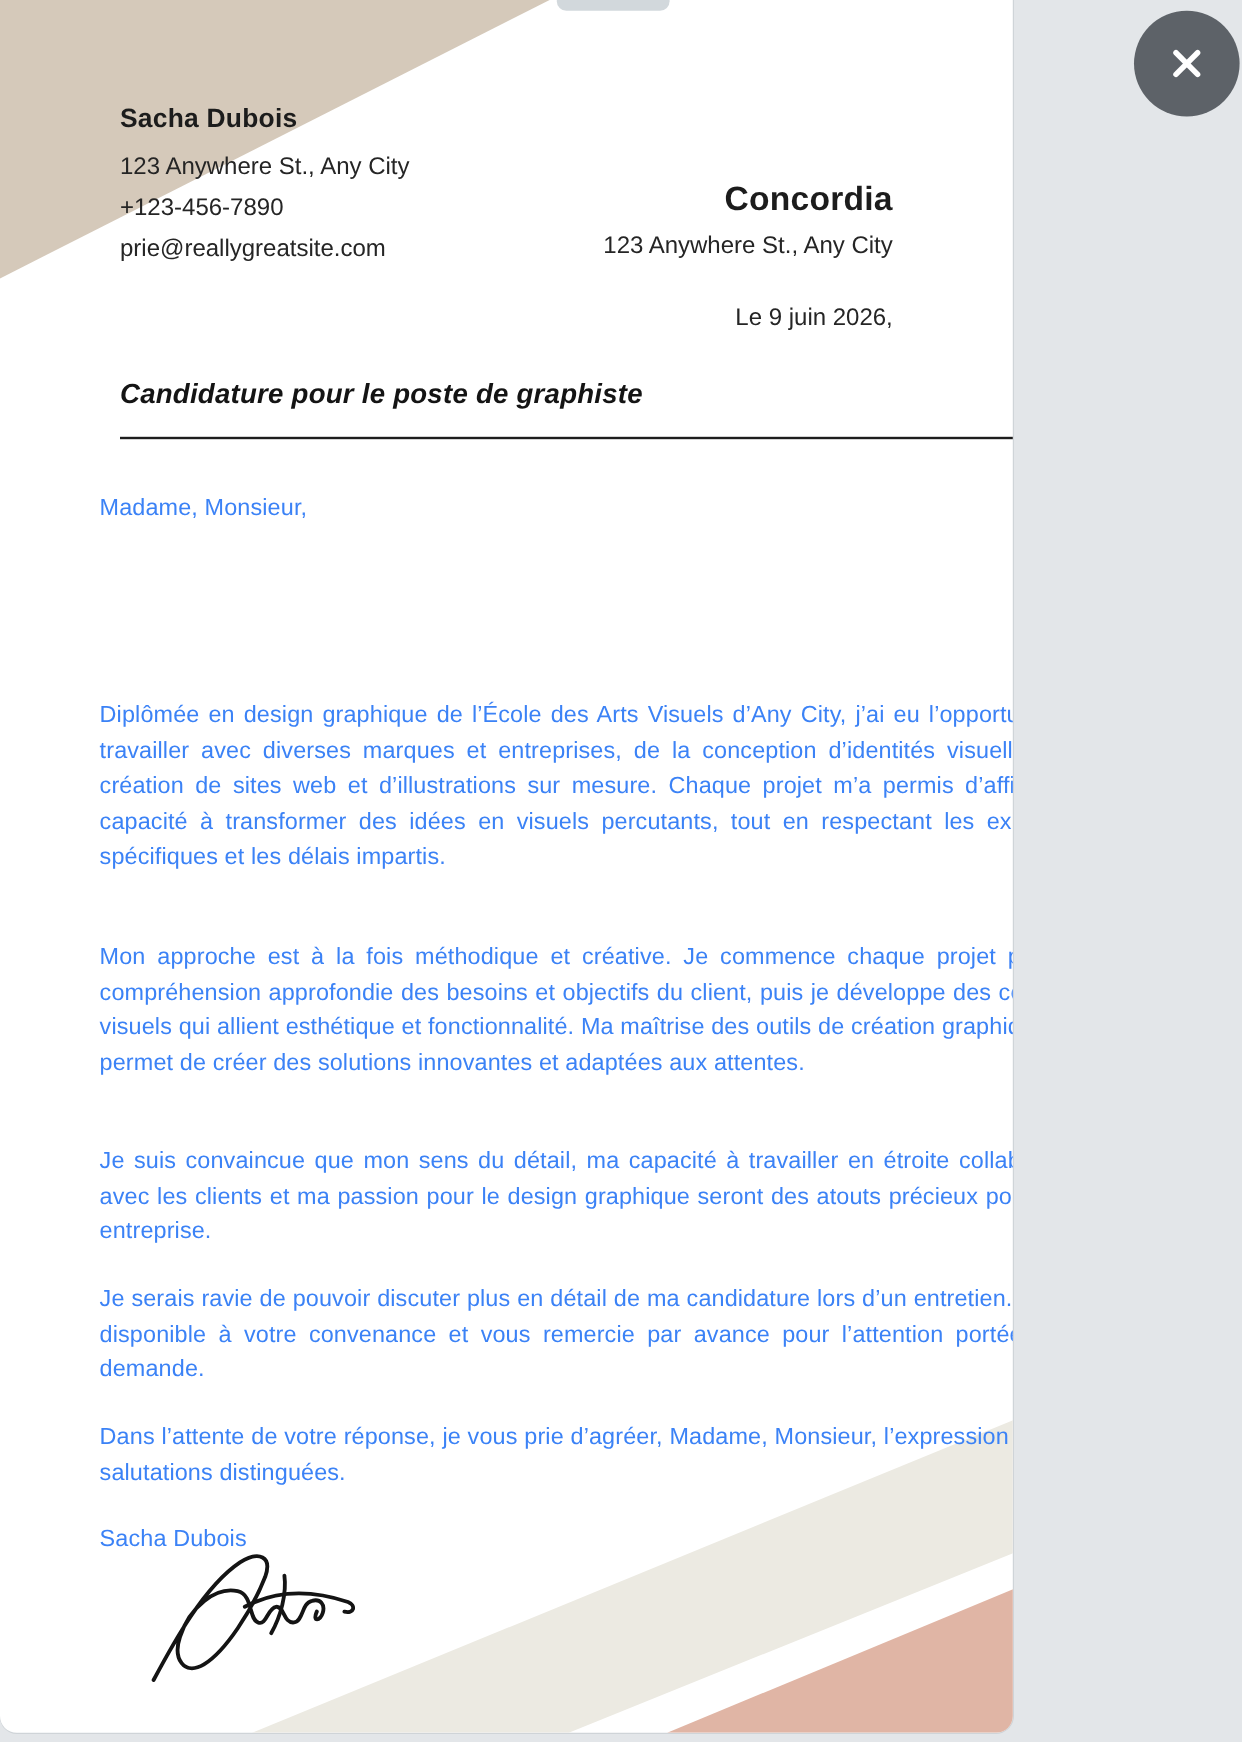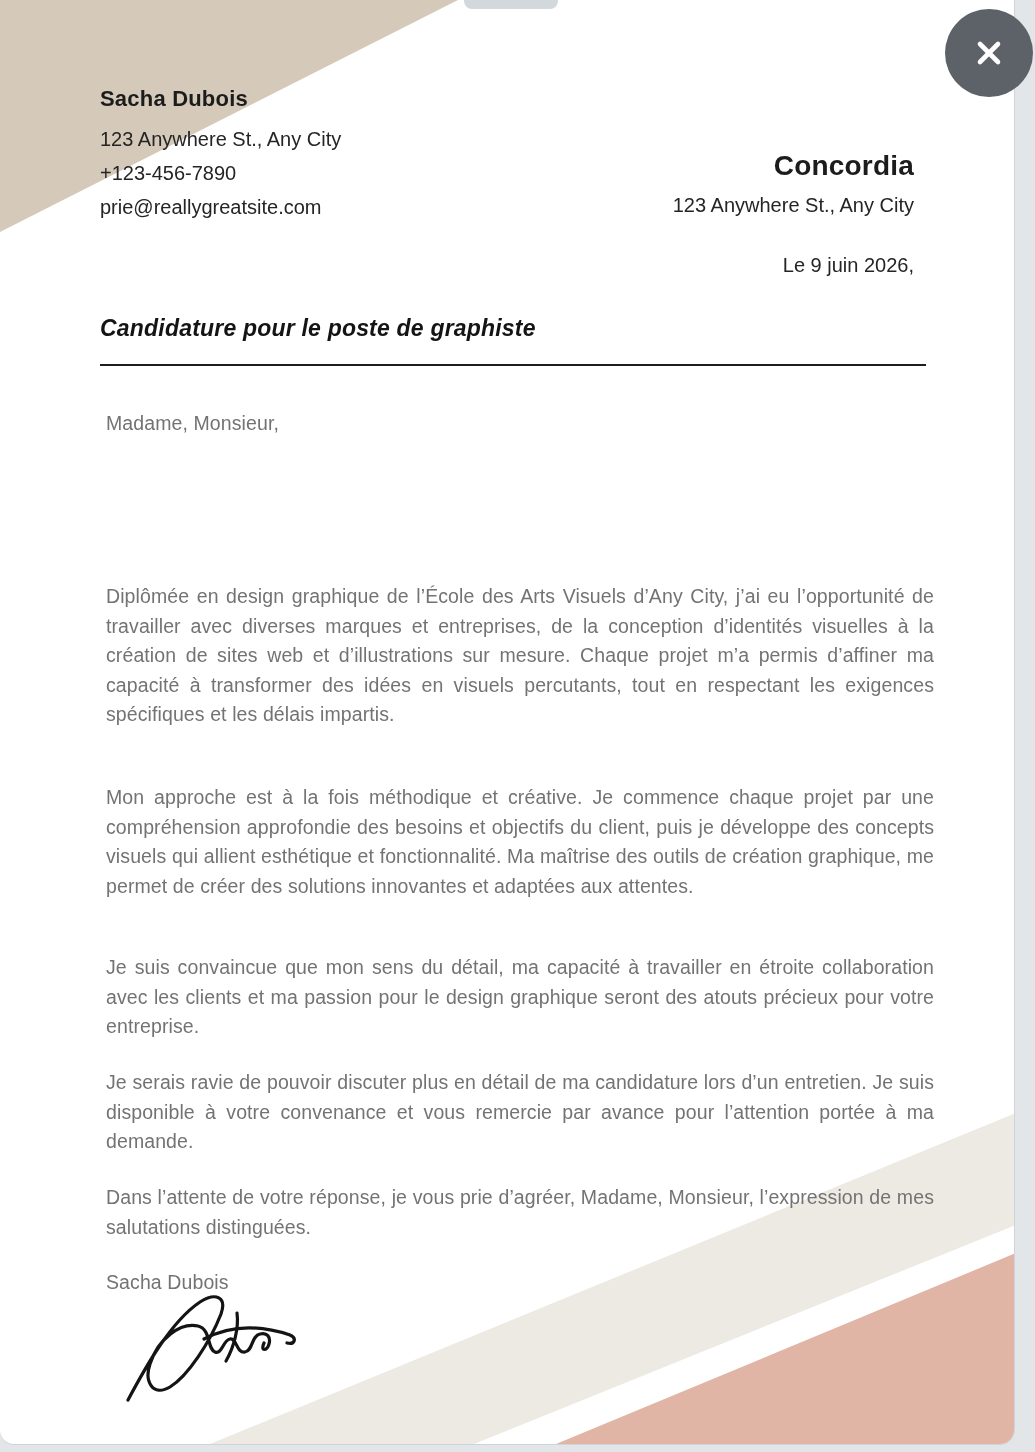--- a/index.html
+++ b/index.html
@@ -10,21 +10,21 @@
     background: #e3e6e9;
     overflow: hidden;
     font-family: "Liberation Sans", "DejaVu Sans", sans-serif;
   }
   .stage { position: relative; width: 1035px; height: 1452px; }
 
   
   .card {
     position: absolute;
     left: 0; top: 0;
-    width: 1014px; height: 1444px;
+    width: 844px; height: 1444px;
     background: #ffffff;
     border-radius: 0 0 14px 14px;
     overflow: hidden;
     box-shadow: 1px 0 0 #cfd4d8, 0 1px 0 #cfd4d8;
     text-decoration: underline;
   }
   .deco-svg { position: absolute; left: 0; top: 0; width: 1028px; height: 1444px; display: block; }
 
   
   .pill {
@@ -65,25 +65,25 @@
     font-size: 23px; font-weight: 800; font-style: italic;
     letter-spacing: .2px; color: #141414;
   }
   .rule {
     left: 100px; top: 364px;
     width: 826px; height: 2px;
     background: #1d1d1d;
   }
 
   .para {
-    left: 106px;
+    left: 83px;
     width: 828px;
     font-size: 19.5px;
     line-height: 29.5px;
-    color: #737373;
+    color: #3b82f6;
     text-align: justify;
     letter-spacing: .1px;
   }
   .salutation { top: 409px; text-align: left; }
   .p1 { top: 466px; }
   .p2 { top: 582px; }
   .p3 { top: 783px; }
   .p4 { top: 953px; }
   .p5 { top: 1068px; }
   .p6 { top: 1183px; }

